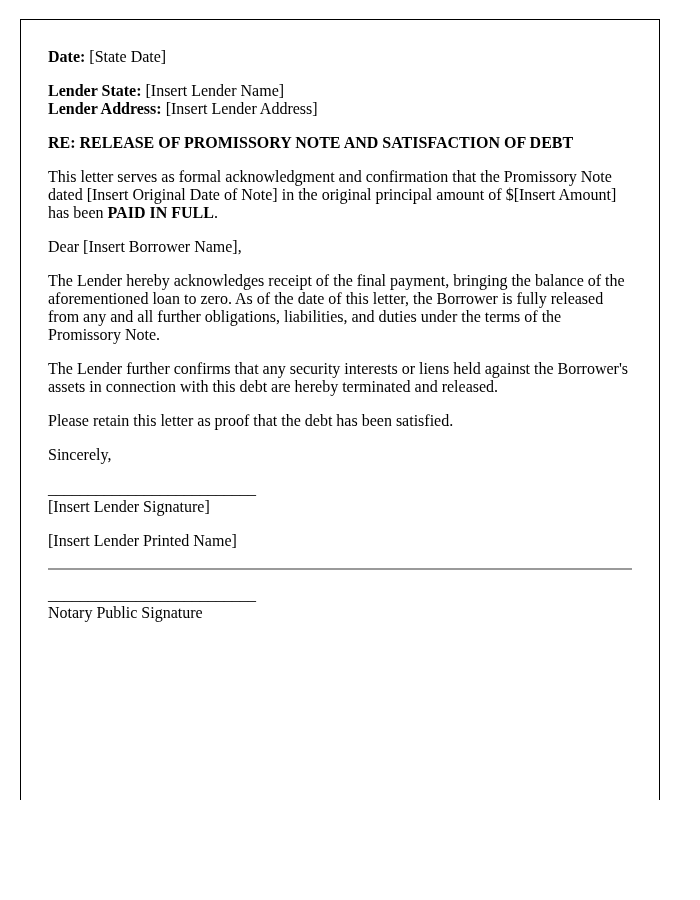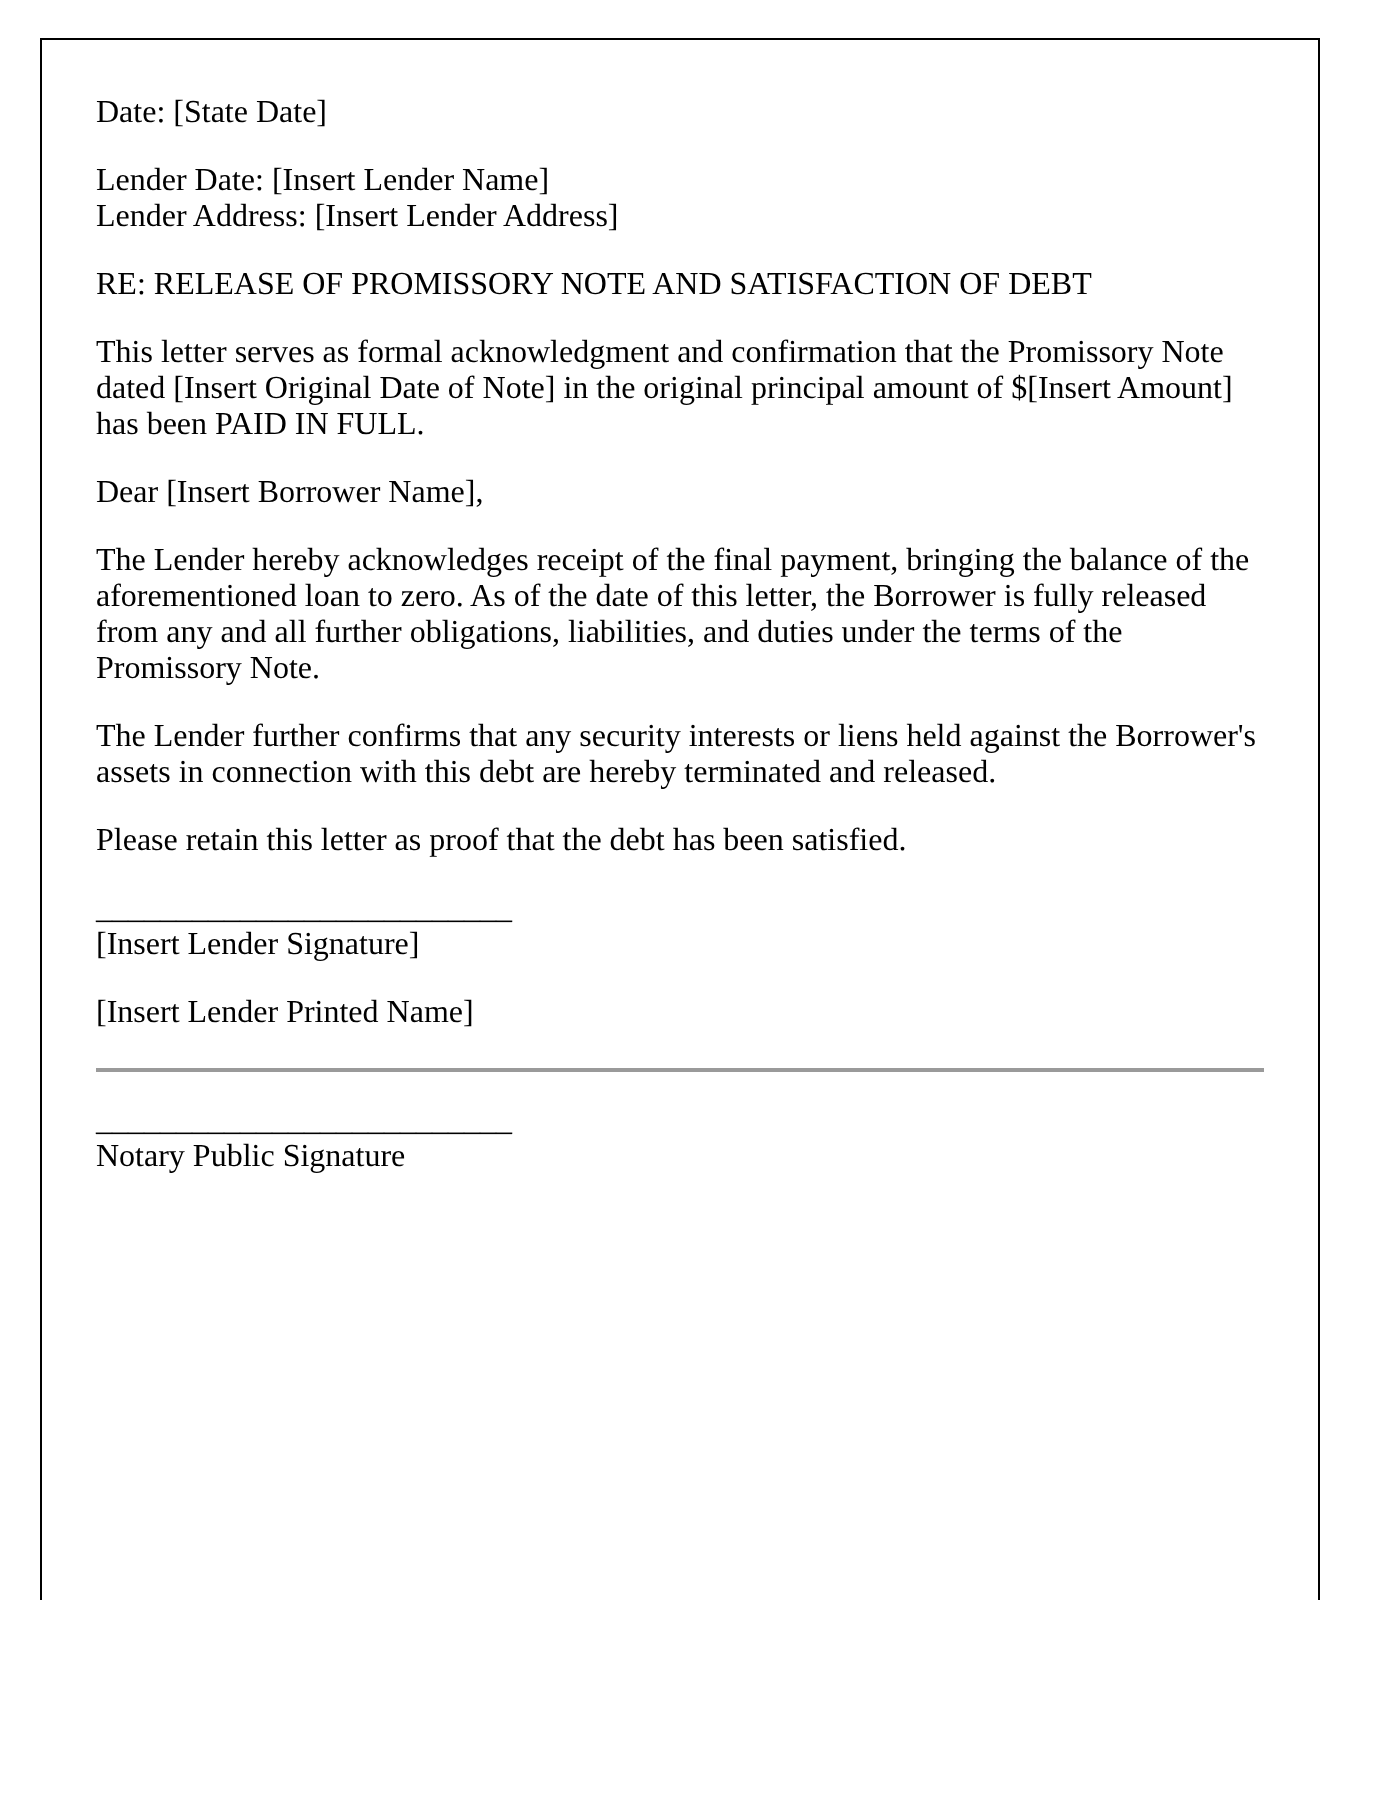--- a/index.html
+++ b/index.html
@@ -25,53 +25,54 @@
     border: 1px solid #000000;
     border-bottom: none;
     padding: 12px 27px 0 27px;
     overflow: hidden;
     background: #ffffff;
   }
   .page p {
     margin: 16px 0;
   }
   .bold {
-    font-weight: normal;
+    font-weight: bold;
   }
   hr.divider {
     border: none;
     border-top: 2px solid #9a9a9a;
     margin: 18px 0 16px 0;
   }
 </style>
 </head>
 <body>
 
 <div class="page">
 
   <p><b class="bold">Date:</b> <span>[State Date]</span></p>
 
 
   <p>
-    <b class="bold">Lender Date:</b> <span>[Insert Lender Name]</span><br>
+    <b class="bold">Lender State:</b> <span>[Insert Lender Name]</span><br>
     <b class="bold">Lender Address:</b> <span>[Insert Lender Address]</span>
   </p>
 
   <p class="bold">RE: RELEASE OF PROMISSORY NOTE AND SATISFACTION OF DEBT</p>
 
   <p><span>This letter serves as formal acknowledgment and confirmation that the Promissory Note dated [Insert Original Date of Note] in the original principal amount of $[Insert Amount] has been </span><b class="bold">PAID IN FULL</b><span>.</span></p>
 
   <p>Dear [Insert Borrower Name],</p>
 
   <p>The Lender hereby acknowledges receipt of the final payment, bringing the balance of the aforementioned loan to zero. As of the date of this letter, the Borrower is fully released from any and all further obligations, liabilities, and duties under the terms of the Promissory Note.</p>
 
   <p>The Lender further confirms that any security interests or liens held against the Borrower's assets in connection with this debt are hereby terminated and released.</p>
 
   <p>Please retain this letter as proof that the debt has been satisfied.</p>
 
+  <p>Sincerely,</p>
 
   <p>
     <span>__________________________</span><br>
     <span>[Insert Lender Signature]</span>
   </p>
 
   <p>[Insert Lender Printed Name]</p>
 
   <hr class="divider">
 

